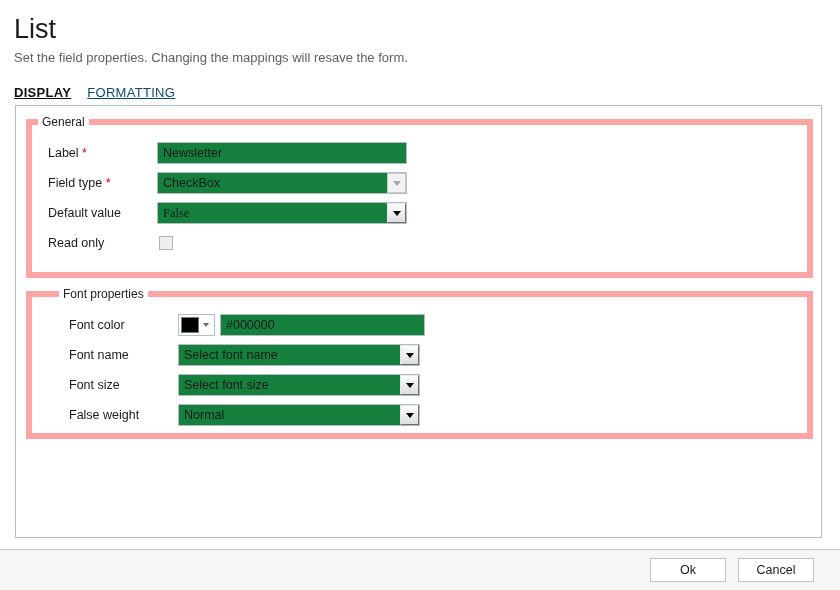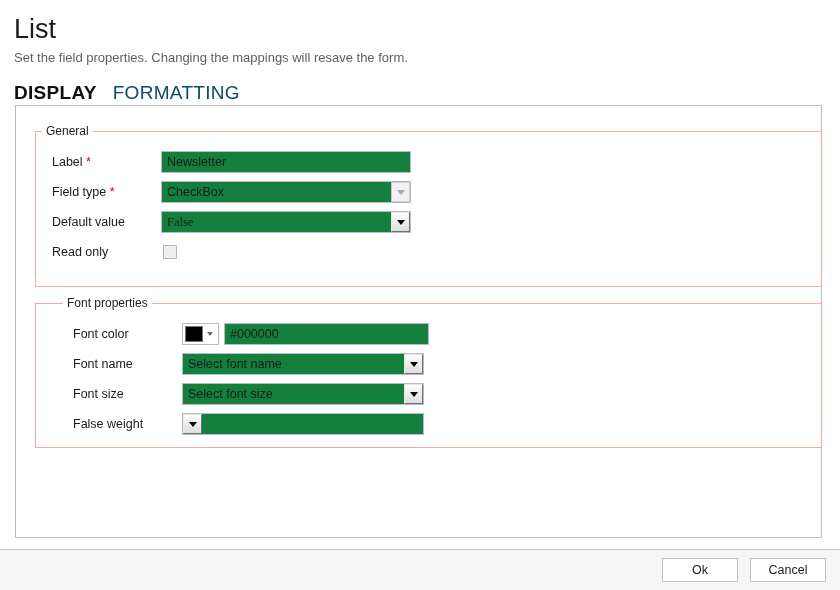--- a/index.html
+++ b/index.html
@@ -37,25 +37,26 @@
 
   
   .tab-bar {
     margin: 17px 0 0 14px;
     display: flex;
     align-items: flex-end;
     gap: 16px;
     height: 18px;
   }
   .tab {
-    font-size: 19px;
+    font-size: 13px;
     letter-spacing: 0.3px;
     line-height: 16px;
     cursor: pointer;
     white-space: nowrap;
+    text-decoration: underline;
   }
   .tab.active {
     font-weight: bold;
     color: #111111;
   }
   .tab.inactive {
     color: #0c4a6e;
   }
 
   
@@ -66,22 +67,22 @@
     width: 807px;
     height: 433px;
     border: 1px solid #b6bcc4;
     background: #ffffff;
     box-sizing: border-box;
   }
 
   
   fieldset.group {
     position: absolute;
-    border: 1px solid #fca5a5;
-    margin: 9px;
+    border: 6px solid #fca5a5;
+    margin: 0;
     padding: 0;
     box-sizing: border-box;
     background: #ffffff;
   }
   fieldset.group > legend {
     font-size: 12px;
     color: #222222;
     padding: 0 4px;
     margin-left: 6px;
   }
@@ -231,21 +232,21 @@
     left: 0;
     top: 549px;
     width: 840px;
     height: 41px;
     background: #f6f6f6;
     border-top: 1px solid #c8c8c8;
     box-sizing: border-box;
   }
   .footer-buttons {
     position: absolute;
-    right: 14px;
+    right: 26px;
     top: 8px;
     display: flex;
     gap: 12px;
   }
   .btn {
     width: 76px;
     height: 24px;
     box-sizing: border-box;
     border: 1px solid #c2c2c2;
     background: #ffffff;
@@ -339,20 +340,21 @@
           <div class="combo-text">Select font size</div>
           <div class="arrow-btn enabled">
               <span class="caret"></span>
             </div>
         </div>
       </div>
 
       <div class="row">
         <div class="label">False weight</div>
         <div class="combo" id="combo-fontweight">
+          <div class="combo-text">Normal</div>
           <div class="arrow-btn enabled">
               <span class="caret"></span>
             </div>
         </div>
       </div>
 
     </div>
   </fieldset>
 
 </div>

